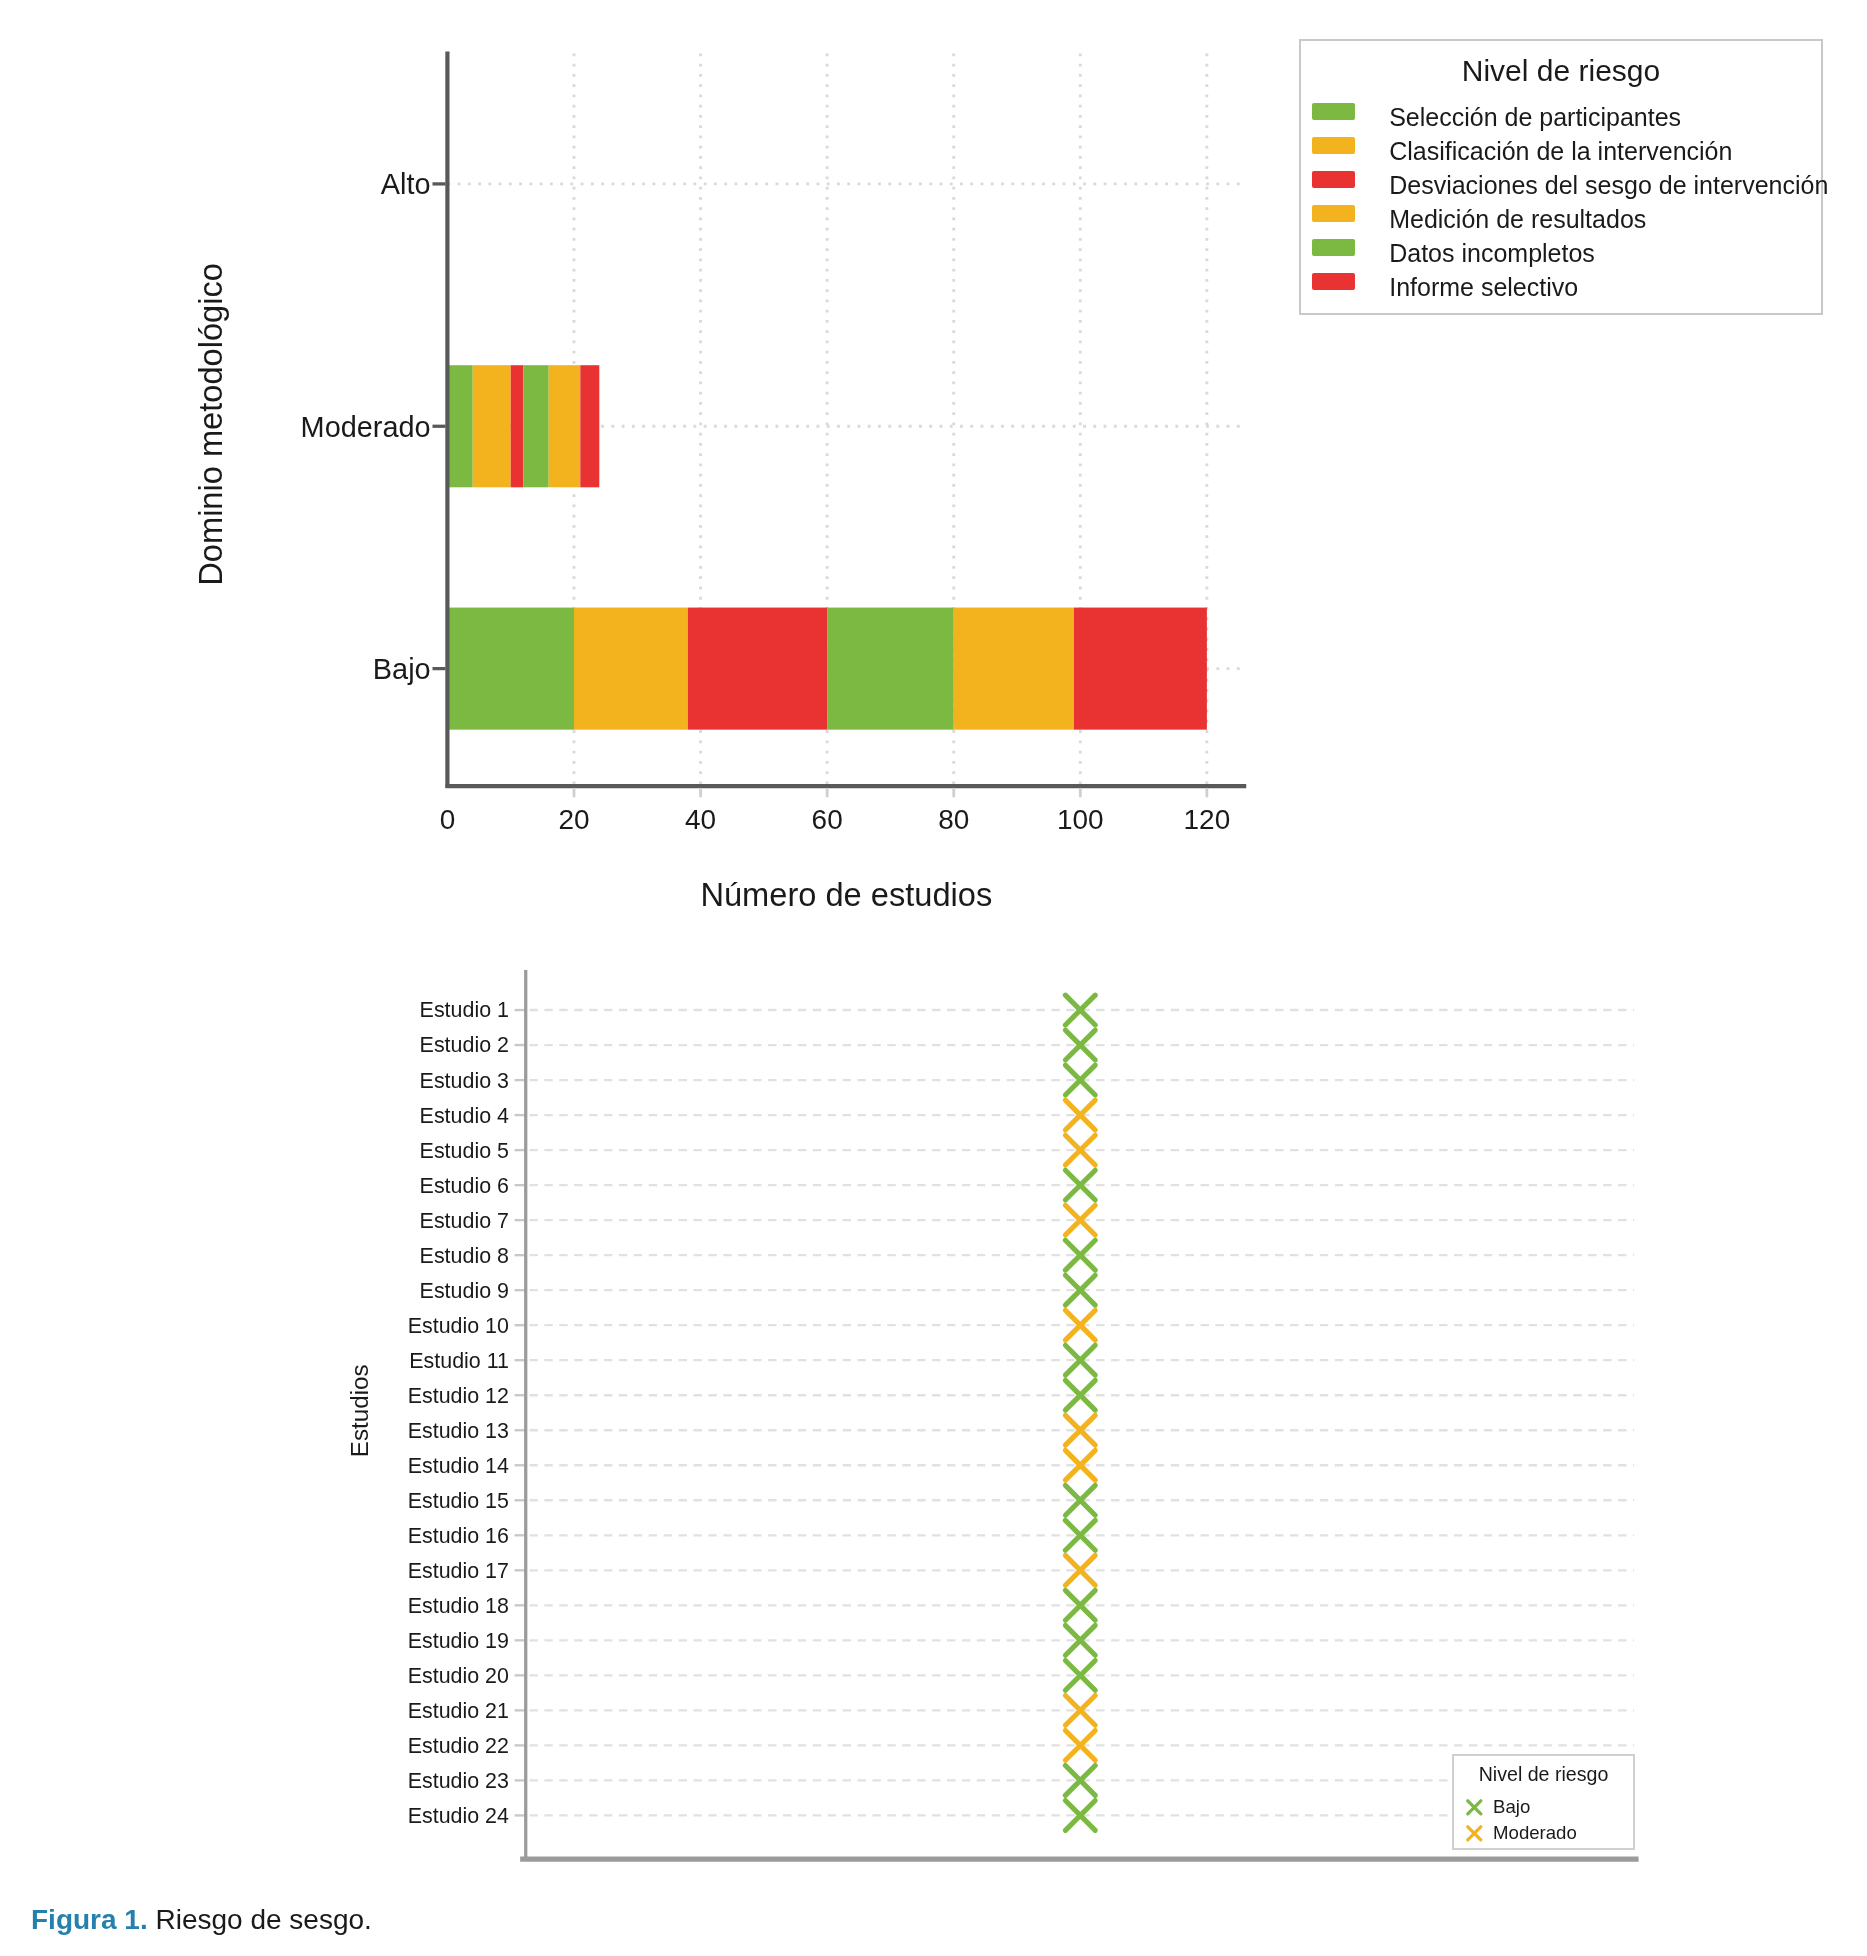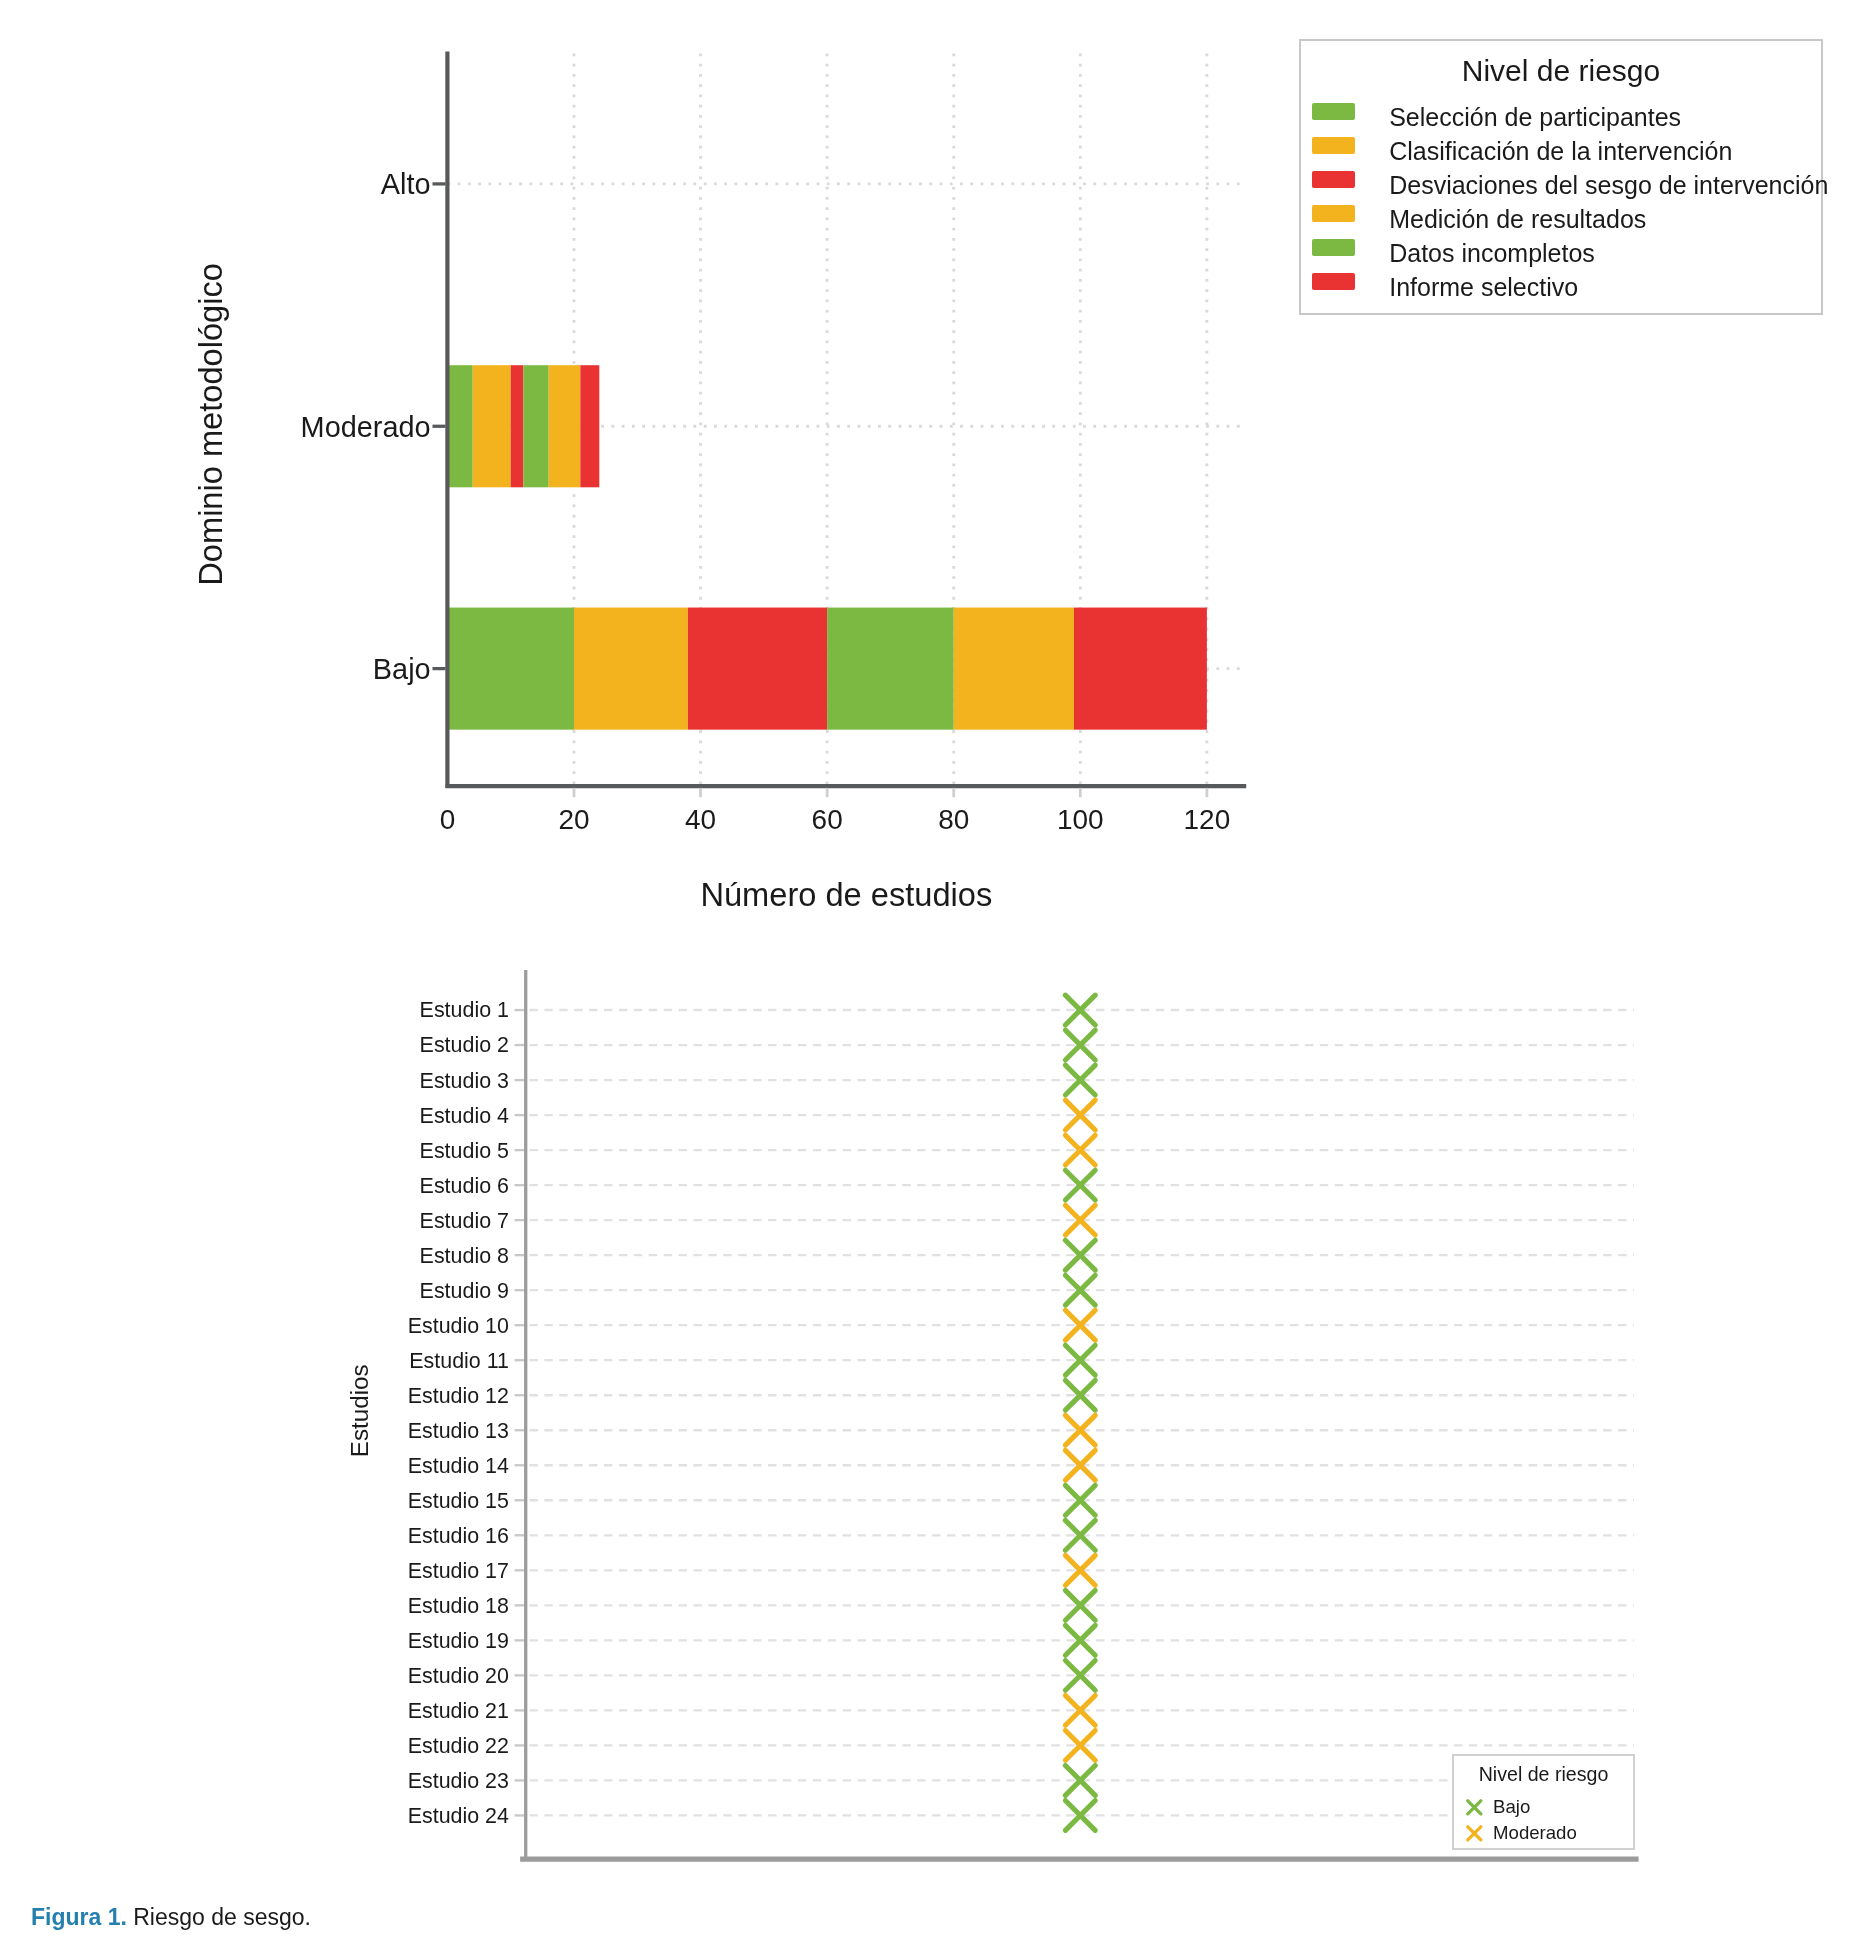--- a/index.html
+++ b/index.html
@@ -76,21 +76,21 @@
   .legend-bottom .xmark{flex:0 0 auto;margin-right:9.3px;}
   .legend-bottom .legend-label{
     font-size:18.6px;
     color:#1a1a1a;
     white-space:nowrap;
   }
 
   .caption{
     position:absolute;
     left:31px; top:1904px;
-    font-size:23px;
+    font-size:28px;
     color:#1a1a1a;
     white-space:pre;
   }
   .caption .prefix{
     font-weight:bold;
     color:#2680ae;
   }
 </style>
 </head>
 <body>

